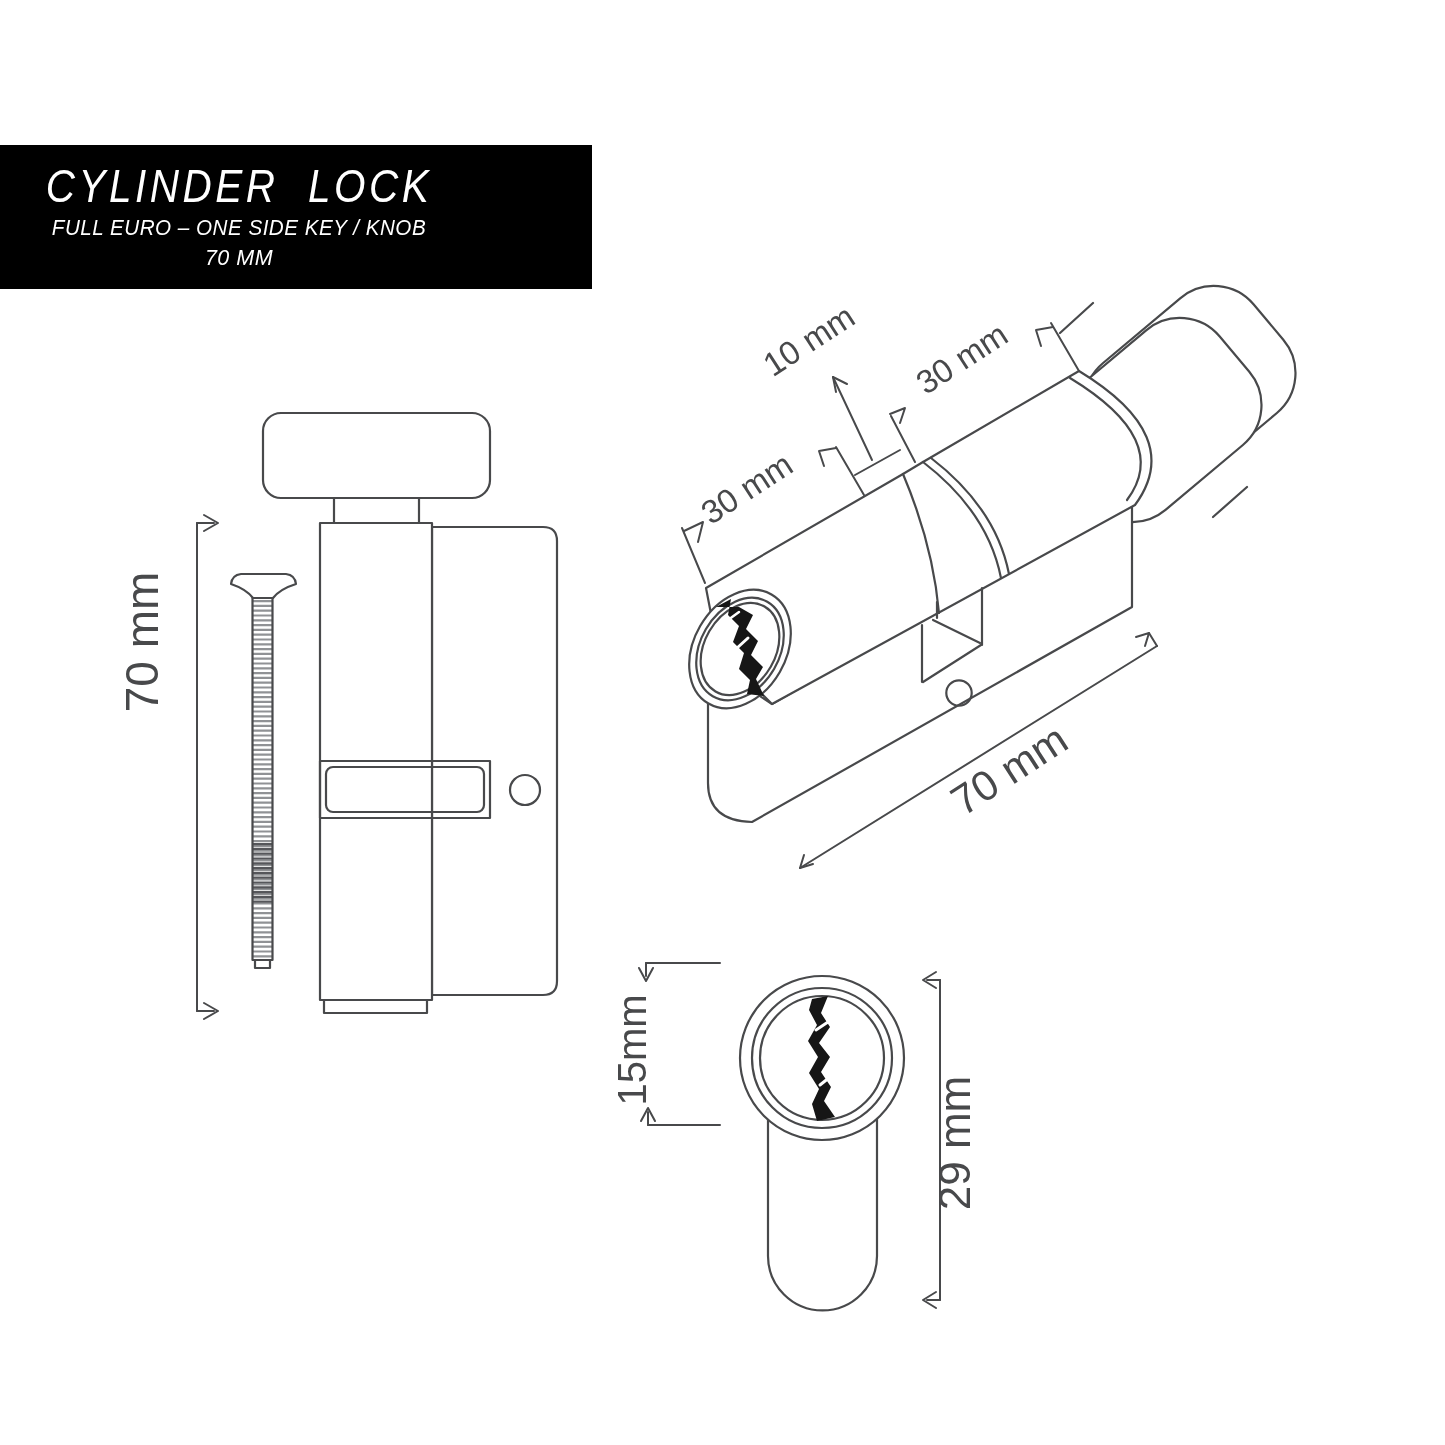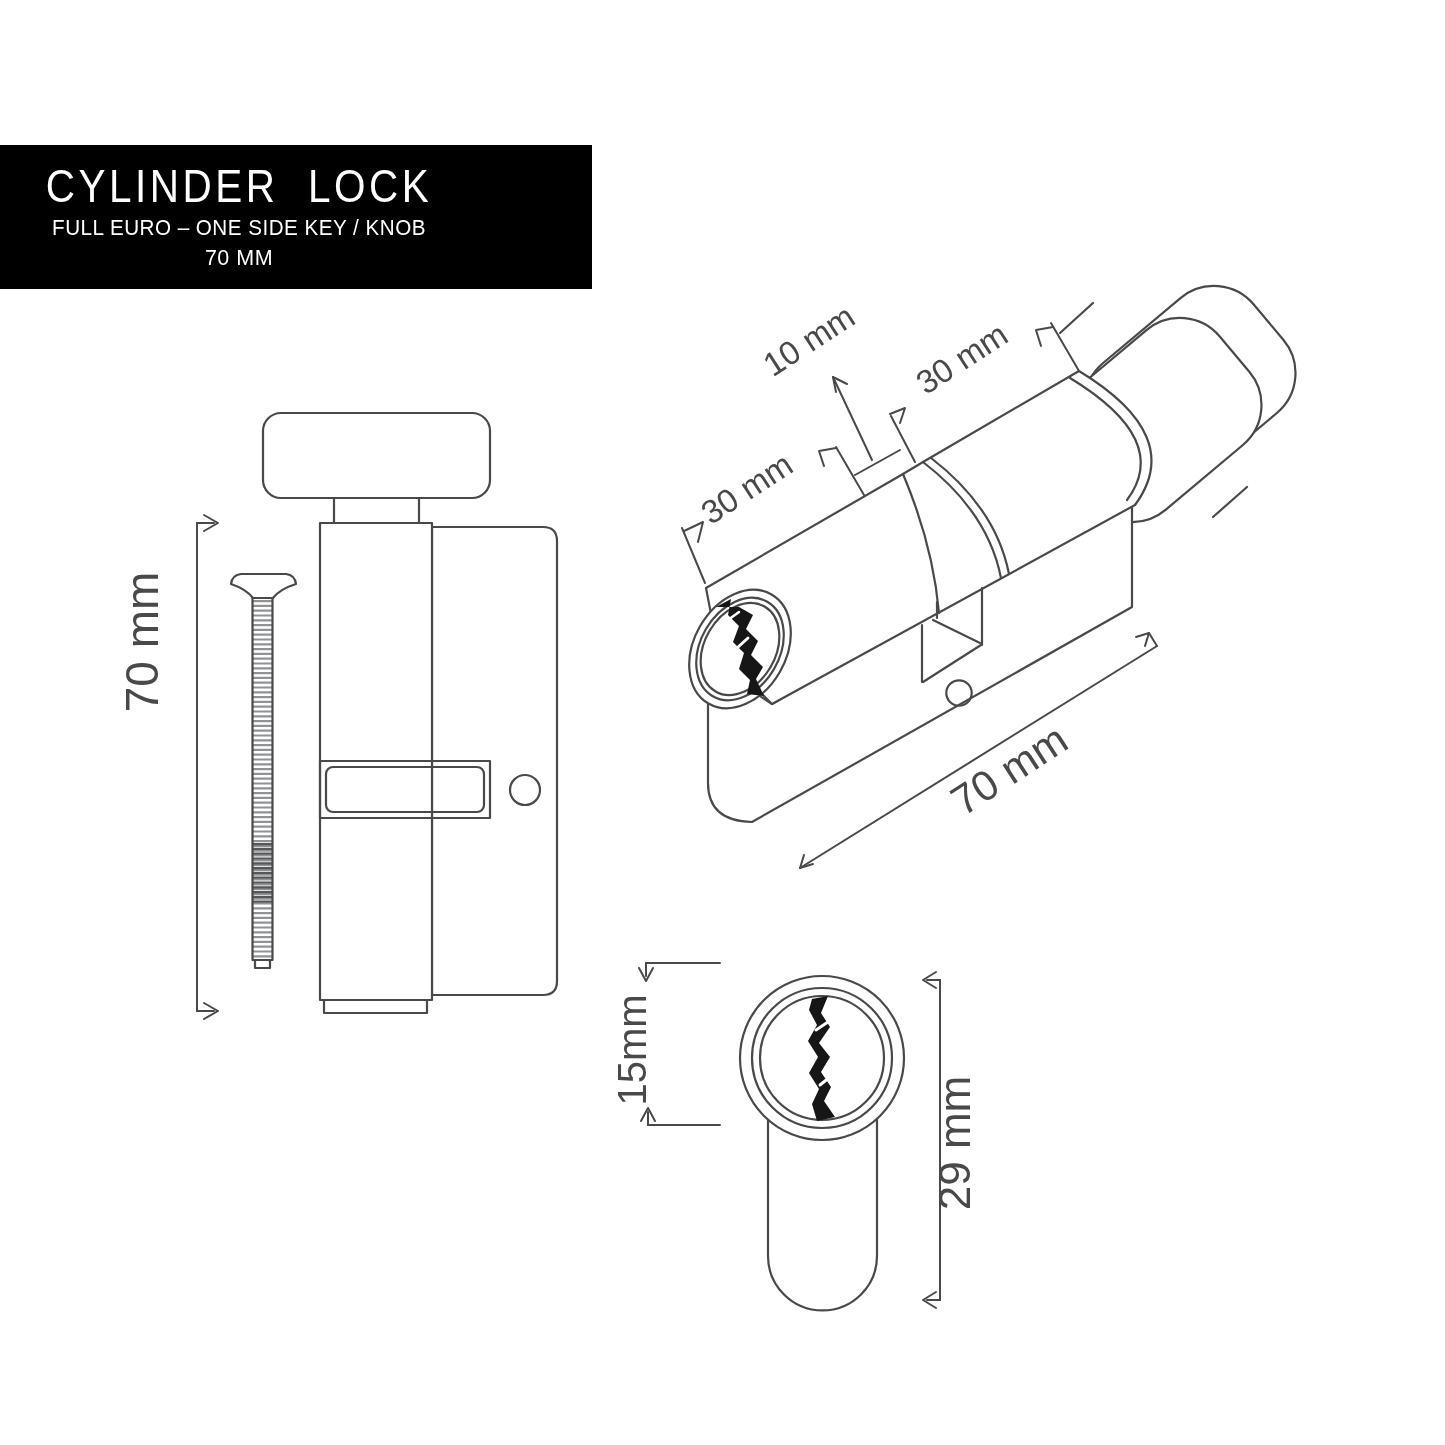--- a/index.html
+++ b/index.html
@@ -1,20 +1,20 @@
 <!DOCTYPE html>
 <html><head>
 <meta charset="utf-8">
 <style>
   html,body{margin:0;padding:0;background:#ffffff;}
   #stage{position:relative;width:1445px;height:1445px;background:#ffffff;overflow:hidden;
          font-family:"Liberation Sans", sans-serif;}
   #banner{position:absolute;left:0;top:145px;width:592px;height:144px;background:#000000;
           display:flex;flex-direction:column;justify-content:center;}
-  #banner .inner{width:478px;text-align:center;color:#ffffff;}
+  #banner .inner{width:478px;text-align:center;color:#ffffff;font-style:italic;}
   #banner .title{font-size:46px;letter-spacing:4px;white-space:pre;line-height:1.02;
                  transform:scaleX(.88);transform-origin:50% 50%;}
   #banner .subtitle{font-size:21.5px;letter-spacing:.5px;margin-top:7px;white-space:pre;
                  transform:scaleX(.96);transform-origin:50% 50%;}
   #banner .sizeline{font-size:21.5px;letter-spacing:.5px;margin-top:5px;}
   svg{position:absolute;left:0;top:0;}
   .ln{stroke:#48494b;stroke-width:2.2;fill:none;stroke-linecap:round;stroke-linejoin:round;}
   .fw{stroke:#48494b;stroke-width:2.2;fill:#ffffff;stroke-linecap:round;stroke-linejoin:round;}
   .dim{stroke:#48494b;stroke-width:2;fill:none;stroke-linecap:round;stroke-linejoin:round;}
   .kw{fill:#161616;stroke:none;}

